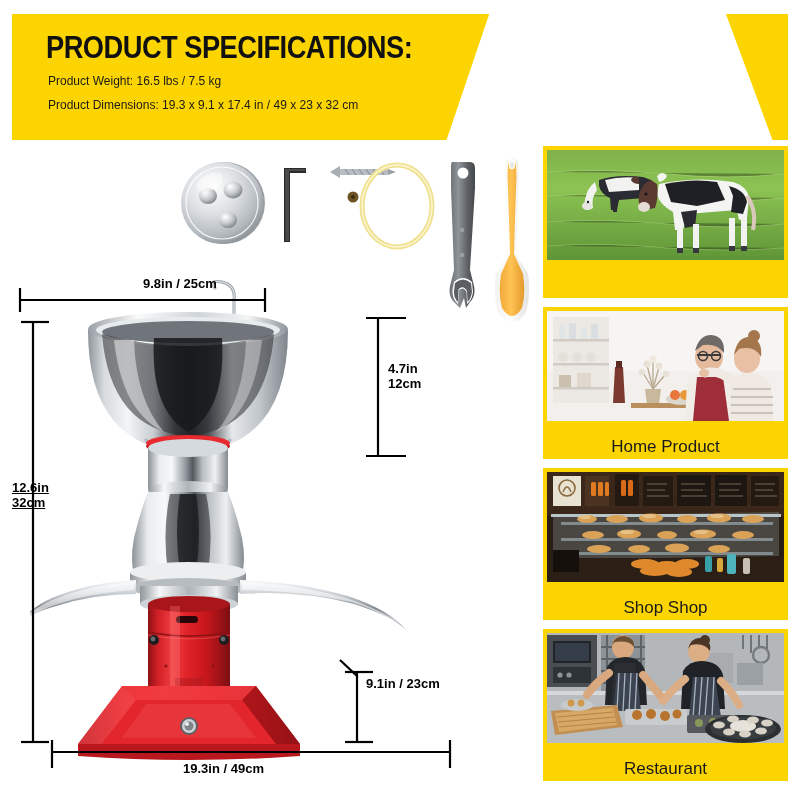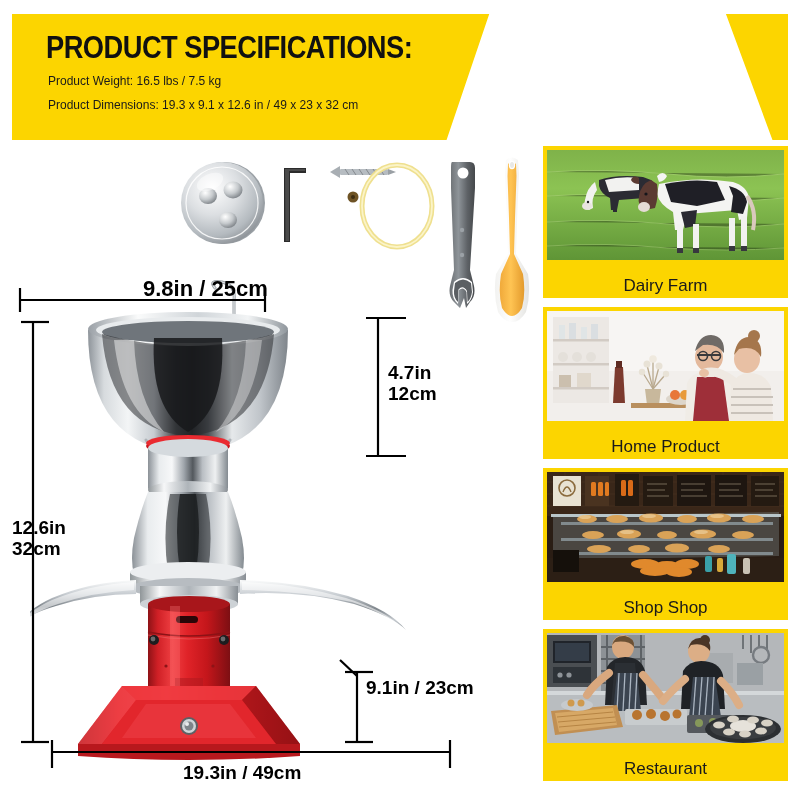--- a/index.html
+++ b/index.html
@@ -121,50 +121,50 @@
     position: absolute;
     left: 30px;
     top: 280px;
     width: 490px;
     height: 500px;
   }
 
   
   .dim-label {
     position: absolute;
-    font-size: 19px;
+    font-size: 13px;
     font-weight: bold;
     color: #000000;
     font-family: "Liberation Sans", sans-serif;
     white-space: nowrap;
     line-height: 1.12;
   }
-  .dim-label.w25  { left: 143px; top: 277px; font-size: 22px; }
+  .dim-label.w25  { left: 143px; top: 277px; font-size: 13px; }
   .dim-label.h12  { left: 388px; top: 362px; }
-  .dim-label.h32  { left: 12px;  top: 517px; }
+  .dim-label.h32  { left: 12px;  top: 481px; text-decoration: underline; }
   .dim-label.d23  { left: 366px; top: 677px; }
   .dim-label.w49  { left: 183px; top: 762px; }
 
   .dims-svg {
     position: absolute;
     left: 0; top: 0;
     width: 800px; height: 800px;
     pointer-events: none;
   }
 </style>
 </head>
 <body>
 
 <div id="page">
 
   <div class="header-banner"></div>
   <div class="header-banner-inner">
     <div class="header-title">PRODUCT SPECIFICATIONS:</div>
     <div class="header-line l1">Product Weight: 16.5 lbs / 7.5 kg</div>
-    <div class="header-line l2">Product Dimensions: 19.3 x 9.1 x 12.6 in / 49 x 23 x 32 cm</div>
+    <div class="header-line l2">Product Dimensions: 19.3 x 9.1 x 17.4 in / 49 x 23 x 32 cm</div>
   </div>
 
   <div class="accessories">
 
     <div class="acc" style="left:8px; top:8px; width:90px; height:90px;">
       <svg viewBox="0 0 90 90" width="90" height="90">
         <defs>
           <radialGradient id="discG" cx="38%" cy="32%" r="72%">
             <stop offset="0%" stop-color="#ffffff"></stop>
             <stop offset="45%" stop-color="#dcdfe2"></stop>
@@ -546,21 +546,20 @@
             <rect x="194" y="66" width="6" height="34" fill="#f2f2f0"></rect>
             <rect x="130" y="98" width="6" height="5" fill="#37373e"></rect>
             <rect x="146" y="98" width="6" height="5" fill="#37373e"></rect>
             <rect x="182" y="96" width="6" height="5" fill="#37373e"></rect>
             <rect x="194" y="96" width="6" height="5" fill="#37373e"></rect>
 
             <path d="M200 46 Q210 60 206 80" stroke="#d9c9bd" stroke-width="4" fill="none"></path>
           </g>
         </svg>
       </div>
-      <div class="usecase-label">Dairy Farm</div>
     </div>
 
     <div class="usecase-card">
       <div class="usecase-photo">
         <svg viewBox="0 0 237 110" preserveAspectRatio="none">
           <rect width="237" height="110" fill="#f2efec"></rect>
           <rect x="0" y="0" width="237" height="60" fill="#f7f5f3"></rect>
 
           <g>
             <rect x="6" y="6" width="56" height="86" fill="#ecE8e4"></rect>

